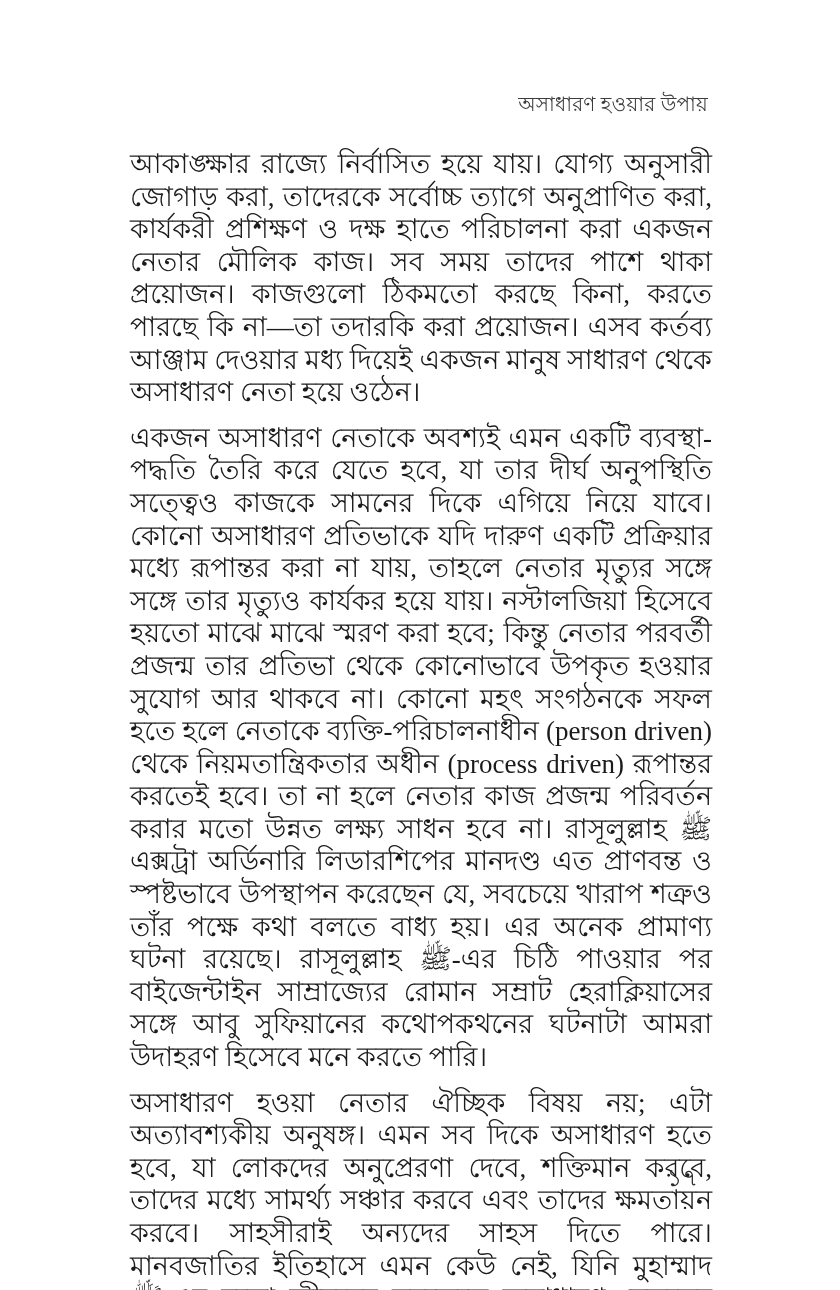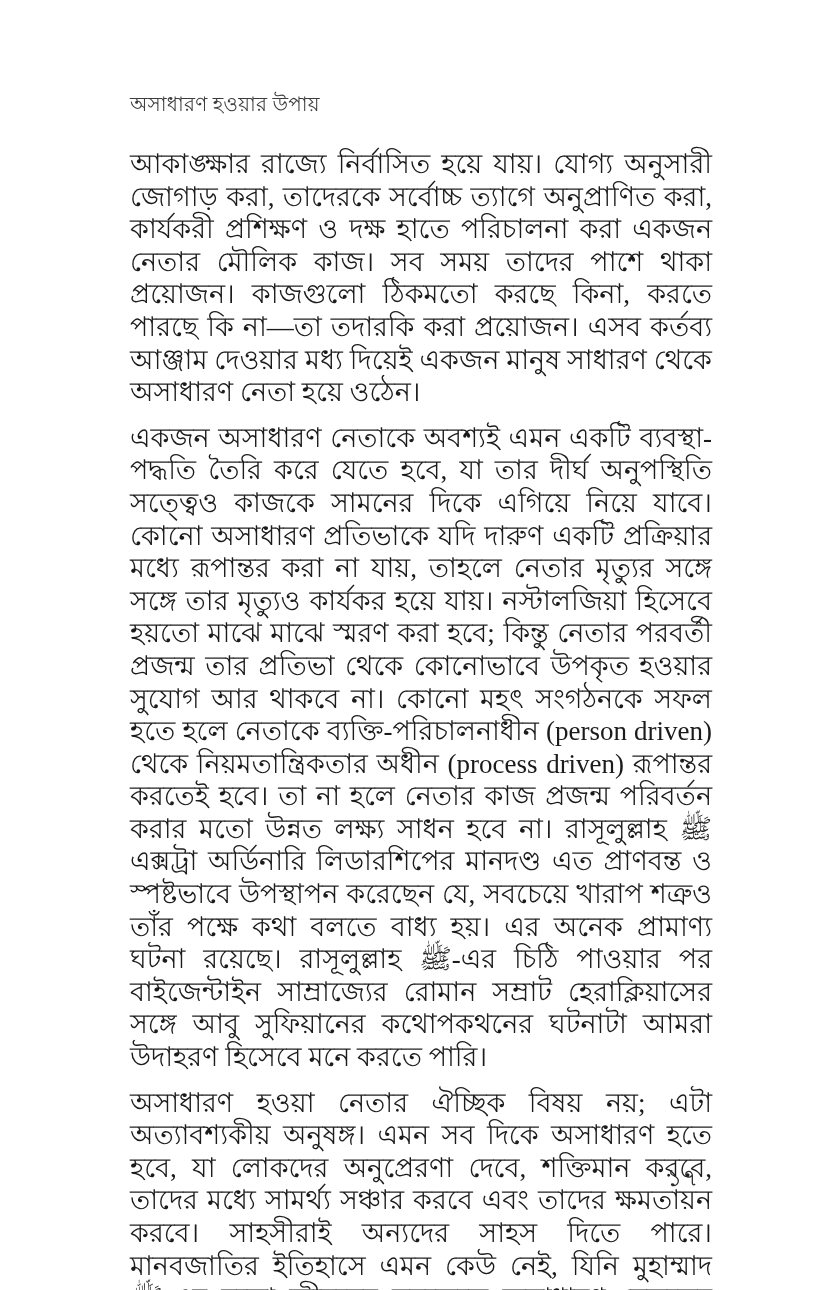--- a/index.html
+++ b/index.html
@@ -14,20 +14,21 @@
     background: #ffffff;
     overflow: hidden;
     font-family: "Liberation Serif", "DejaVu Serif", serif;
     color: #1c1c1c;
   }
   .running-header {
     position: absolute;
     top: 90px;
     left: 130px;
     width: 578px;
+    text-align: right;
     font-size: 20px;
     line-height: 28px;
     color: #3c3c3c;
     letter-spacing: 0.2px;
   }
   .body-text {
     position: absolute;
     top: 148px;
     left: 130px;
     width: 582px;

